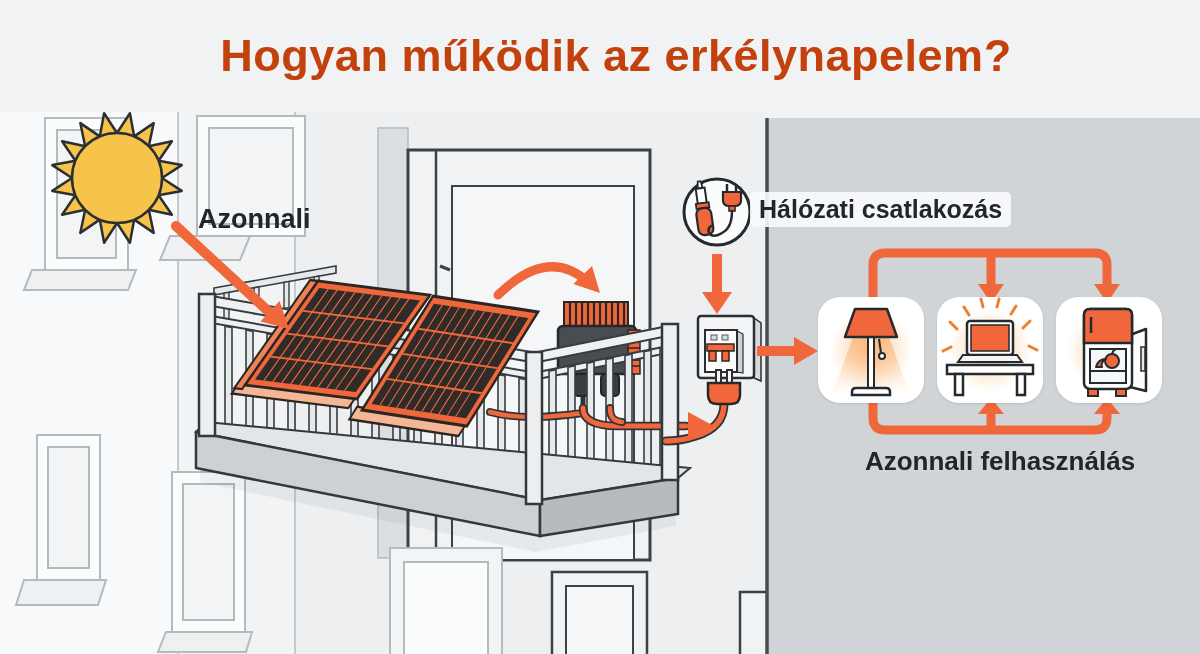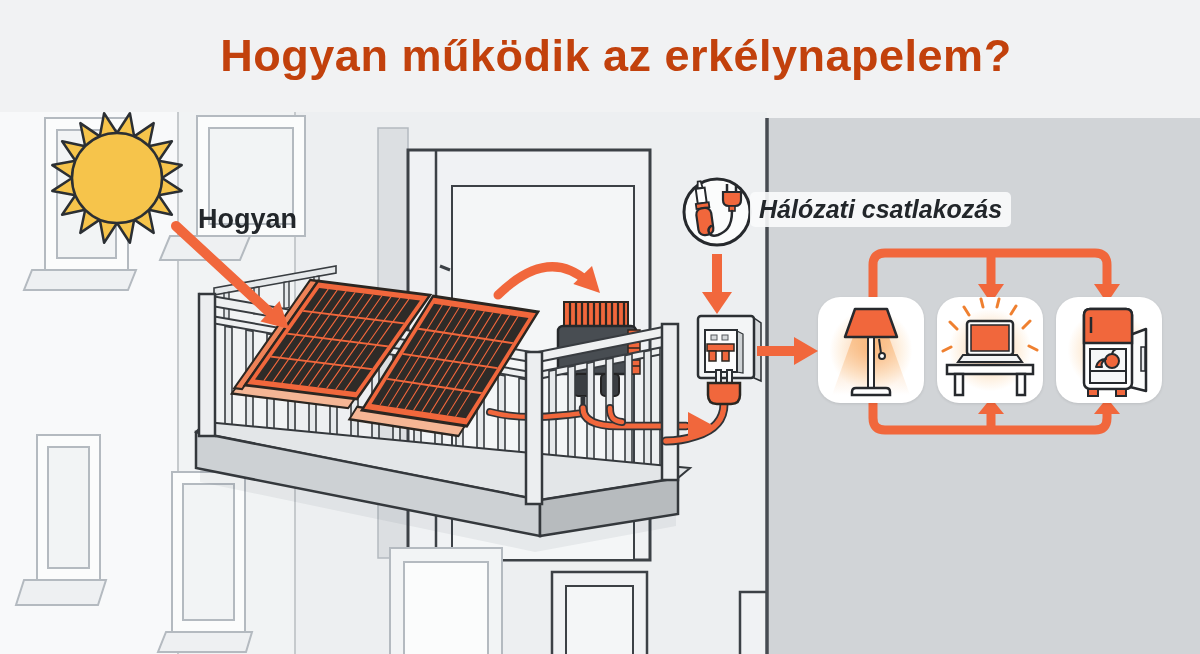--- a/index.html
+++ b/index.html
@@ -12,21 +12,21 @@
     position:absolute;top:30px;left:16px;width:100%;text-align:center;
     font-size:45px;font-weight:800;color:#c2410c;letter-spacing:.5px;
   }
   .diagram-label{
     position:absolute;font-weight:800;color:#22262a;white-space:nowrap;
   }
   .label-napelem{left:198px;top:204px;font-size:27px;}
   .label-mikro{left:466px;top:224px;font-size:25px;background:rgba(255,255,255,.88);
     padding:3px 10px;border-radius:5px;}
   .label-halozati{left:750px;top:192px;font-size:25px;background:rgba(250,251,252,.9);
-    padding:3px 9px;border-radius:5px;font-style:italic;}
+    padding:3px 9px;border-radius:5px;}
   .label-azonnali{left:810px;top:446px;width:380px;text-align:center;font-size:26px;}
   .card{
     position:absolute;top:297px;width:106px;height:106px;border-radius:22px;
     background-color:#fff;
     background-image:radial-gradient(closest-side at 50% 50%,
       rgba(246,148,66,.50), rgba(250,190,120,.22) 55%, rgba(255,255,255,0) 78%);
     box-shadow:0 1px 3px rgba(0,0,0,.10);
   }
   .card svg{position:absolute;left:0;top:0;}
   .card-lamp{left:818px;}
@@ -308,15 +308,16 @@
       <line x1="34" y1="74" x2="70" y2="74" stroke="#26292d" stroke-width="2"></line>
       <circle cx="56" cy="64" r="7" fill="#f1673c" stroke="#26292d" stroke-width="2"></circle>
       <path d="M56,57 q1,-4 4,-5" fill="none" stroke="#26292d" stroke-width="2"></path>
       <path d="M40,70 q2,-8 10,-8 q-6,4 -4,8 z" fill="#f1673c" stroke="#26292d" stroke-width="2" stroke-linejoin="round"></path>
       <rect x="32" y="92" width="10" height="7" fill="#f1673c" stroke="#26292d" stroke-width="2"></rect>
       <rect x="60" y="92" width="10" height="7" fill="#f1673c" stroke="#26292d" stroke-width="2"></rect>
     </svg>
   </div>
 
   <div class="page-title">Hogyan működik az erkélynapelem?</div>
-  <div class="diagram-label label-napelem">Hogyan</div>
+  <div class="diagram-label label-napelem">Azonnali</div>
   <div class="diagram-label label-halozati">Hálózati csatlakozás</div>
+  <div class="diagram-label label-azonnali">Azonnali felhasználás</div>
 </div>
 
 </body></html>

